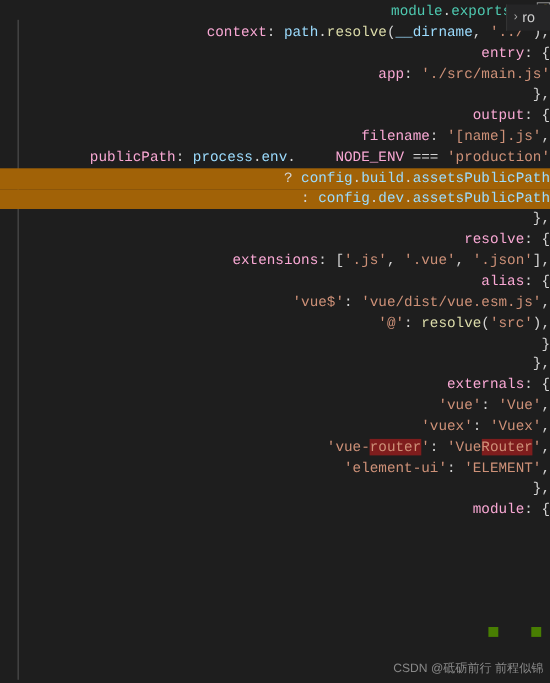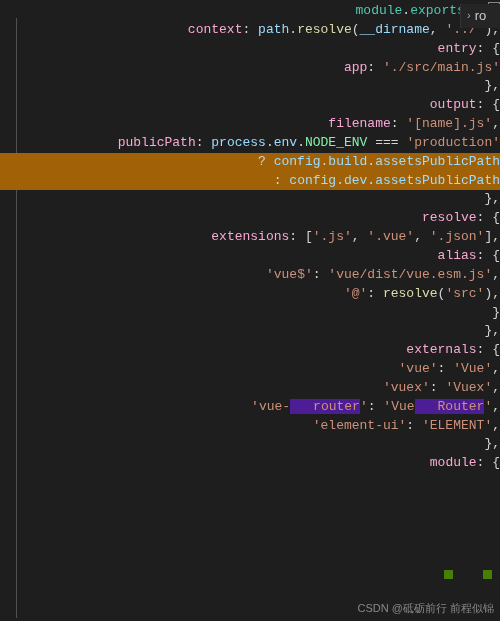--- a/index.html
+++ b/index.html
@@ -24,23 +24,23 @@
     white-space: pre;
     position: relative;
   }        
   .obj { color: #4ec9b0; }       
   .prop { color: #f9a8d4; }      
   .punct { color: #d4d4d4; }     
   .brace { color: #ffd602; }     
   .str { color: #ce9178; }       
   .func { color: #dcdcaa; }      
   .var { color: #9cdcfe; }
-  .const { color: #86efac; }
+  .const { color: #f9a8d4; margin-left: 36px; }
   .op { color: #d4d4d4; }
-  .hl { background: #4c1d95; padding-left: 23px; }
+  .hl { background: #7f1d1d; }
   .cursor-brace { border: 1px solid #888; padding: 0 1px; }
   
   .line.splitbg { background: #a16207; }
   
   .side-panel {
     position: absolute;
     top: 4px;
     right: 0;
     width: 40px;
     height: 24px;

